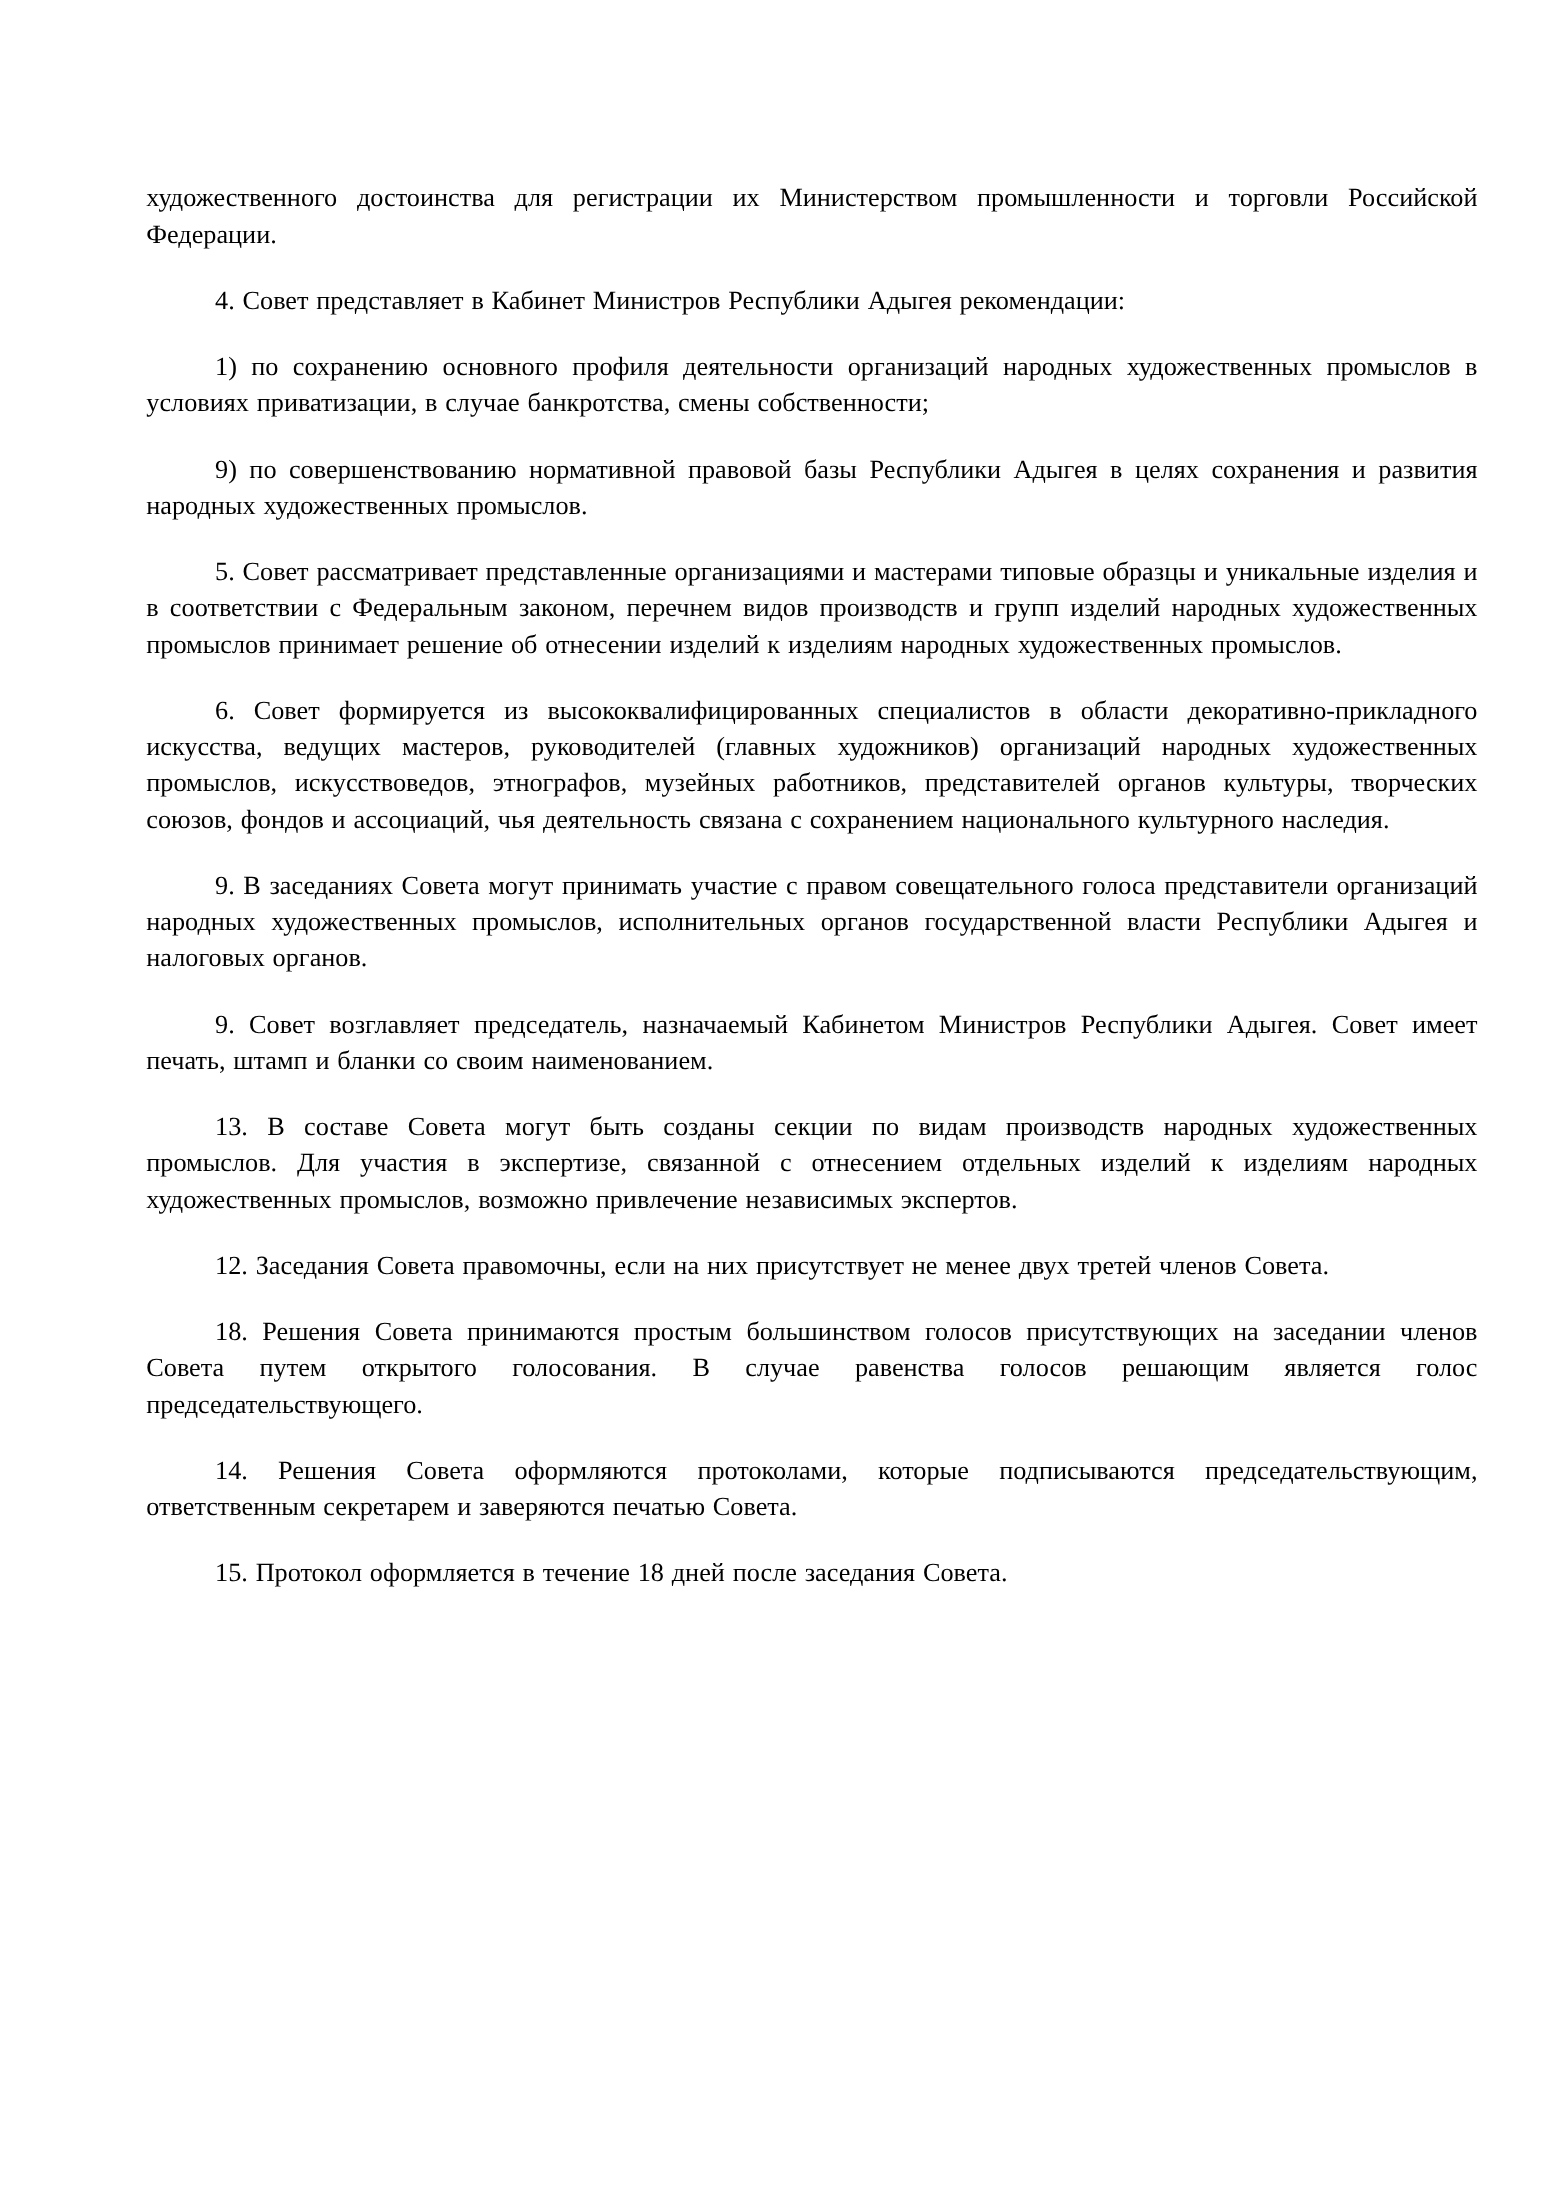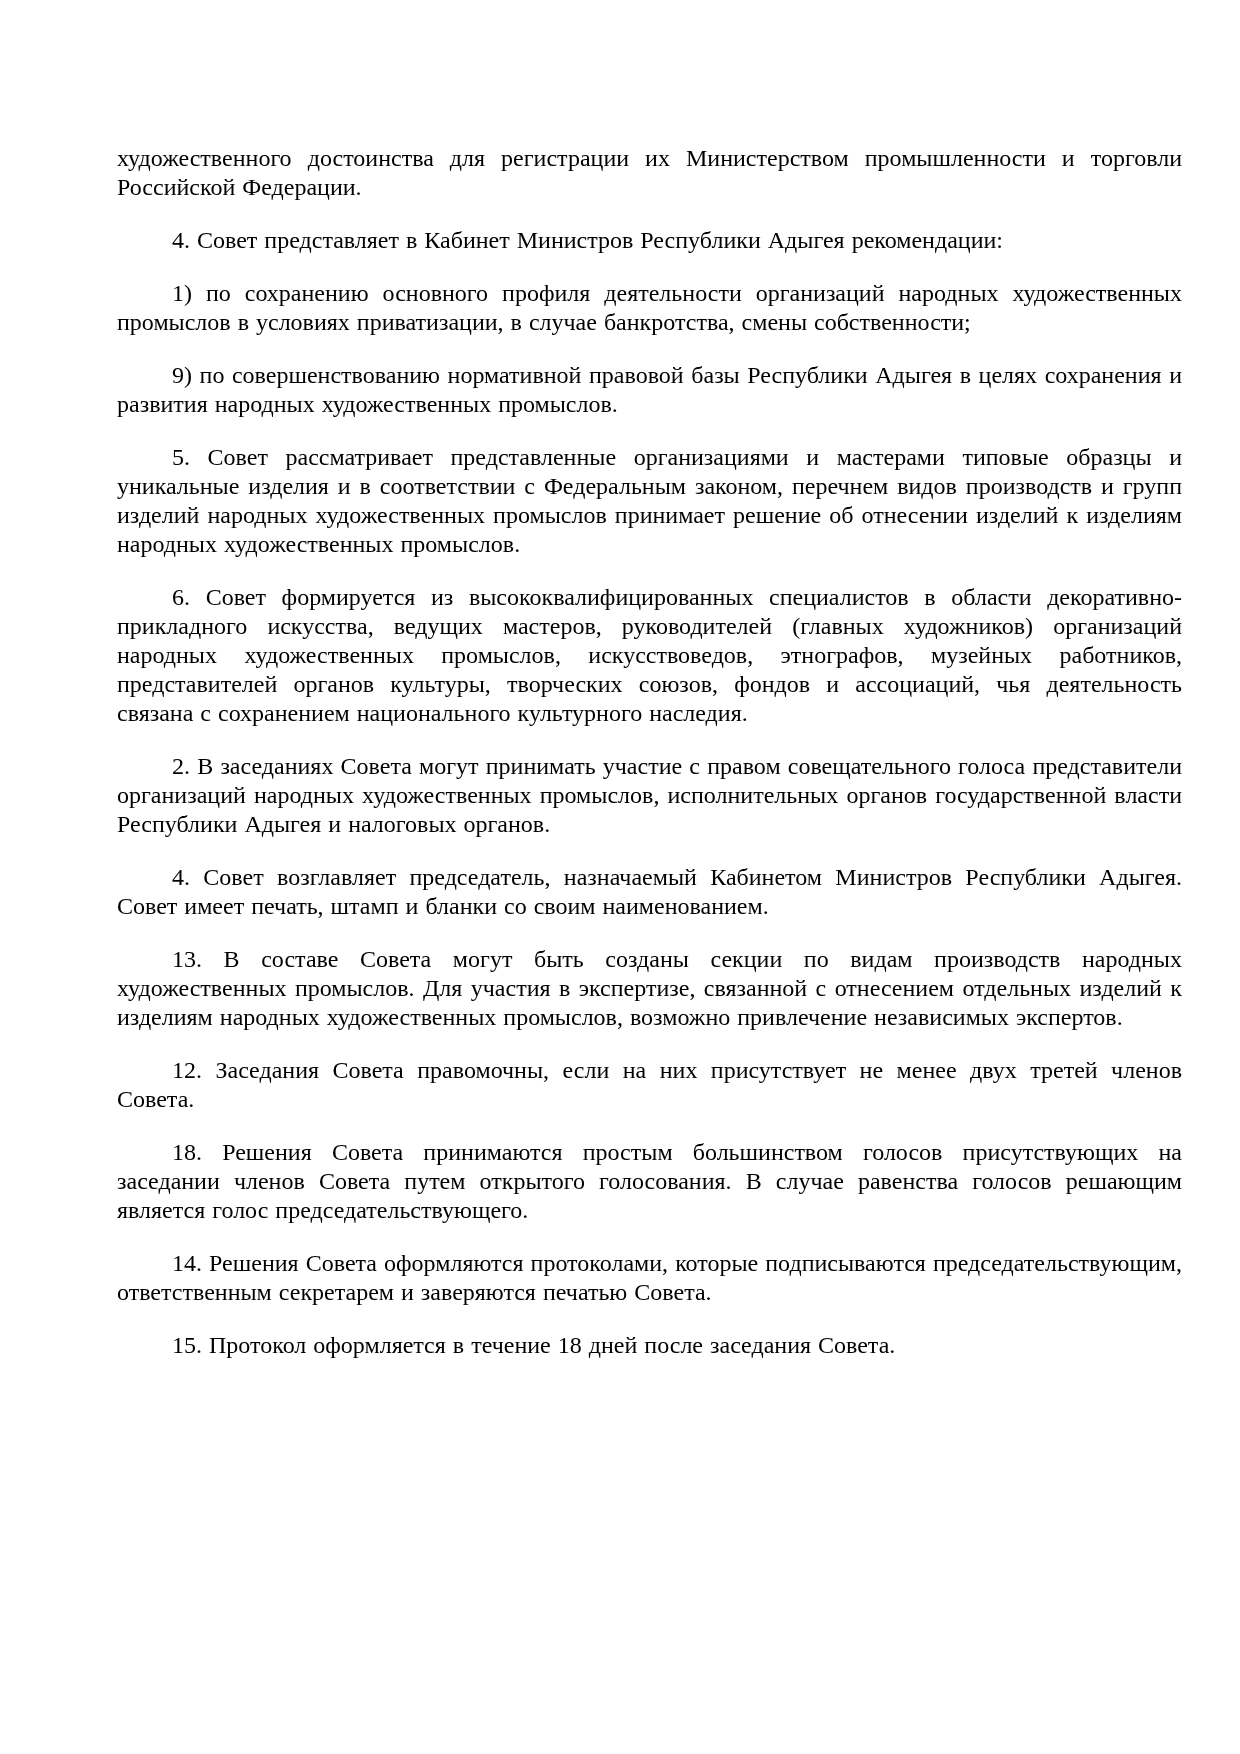--- a/index.html
+++ b/index.html
@@ -19,21 +19,21 @@
     width: 1240px;
     height: 1754px;
     background: #ffffff;
     box-sizing: border-box;
     padding: 144px 58px 0 117px;
   }
   .doc-body {
     width: 1065px;
     color: #000000;
     font-family: "Liberation Serif", "DejaVu Serif", serif;
-    font-size: 24px;
+    font-size: 21px;
     line-height: 29px;
   }
   .doc-body p.para {
     margin: 0 0 24px 0;
     text-align: justify;
     text-indent: 55px;
     word-spacing: 1px;
   }
   .doc-body p.para.no-indent {
     text-indent: 0;
@@ -46,21 +46,21 @@
 <body>
 
 <div class="page">
   <div class="doc-body">
       <p class="para no-indent">художественного достоинства для регистрации их Министерством промышленности и торговли Российской Федерации.</p>
       <p class="para">4. Совет представляет в Кабинет Министров Республики Адыгея рекомендации:</p>
       <p class="para">1) по сохранению основного профиля деятельности организаций народных художественных промыслов в условиях приватизации, в случае банкротства, смены собственности;</p>
       <p class="para">9) по совершенствованию нормативной правовой базы Республики Адыгея в целях сохранения и развития народных художественных промыслов.</p>
       <p class="para">5. Совет рассматривает представленные организациями и мастерами типовые образцы и уникальные изделия и в соответствии с Федеральным законом, перечнем видов производств и групп изделий народных художественных промыслов принимает решение об отнесении изделий к изделиям народных художественных промыслов.</p>
       <p class="para">6. Совет формируется из высококвалифицированных специалистов в области декоративно-прикладного искусства, ведущих мастеров, руководителей (главных художников) организаций народных художественных промыслов, искусствоведов, этнографов, музейных работников, представителей органов культуры, творческих союзов, фондов и ассоциаций, чья деятельность связана с сохранением национального культурного наследия.</p>
-      <p class="para">2. В заседаниях Совета могут принимать участие с правом совещательного голоса представители организаций народных художественных промыслов, исполнительных органов государственной власти Республики Адыгея и налоговых органов.</p>
-      <p class="para">4. Совет возглавляет председатель, назначаемый Кабинетом Министров Республики Адыгея. Совет имеет печать, штамп и бланки со своим наименованием.</p>
+      <p class="para">9. В заседаниях Совета могут принимать участие с правом совещательного голоса представители организаций народных художественных промыслов, исполнительных органов государственной власти Республики Адыгея и налоговых органов.</p>
+      <p class="para">9. Совет возглавляет председатель, назначаемый Кабинетом Министров Республики Адыгея. Совет имеет печать, штамп и бланки со своим наименованием.</p>
       <p class="para">13. В составе Совета могут быть созданы секции по видам производств народных художественных промыслов. Для участия в экспертизе, связанной с отнесением отдельных изделий к изделиям народных художественных промыслов, возможно привлечение независимых экспертов.</p>
       <p class="para">12. Заседания Совета правомочны, если на них присутствует не менее двух третей членов Совета.</p>
       <p class="para">18. Решения Совета принимаются простым большинством голосов присутствующих на заседании членов Совета путем открытого голосования. В случае равенства голосов решающим является голос председательствующего.</p>
       <p class="para">14. Решения Совета оформляются протоколами, которые подписываются председательствующим, ответственным секретарем и заверяются печатью Совета.</p>
       <p class="para">15. Протокол оформляется в течение 18 дней после заседания Совета.</p>
     </div>
 </div>
 
 </body></html>

